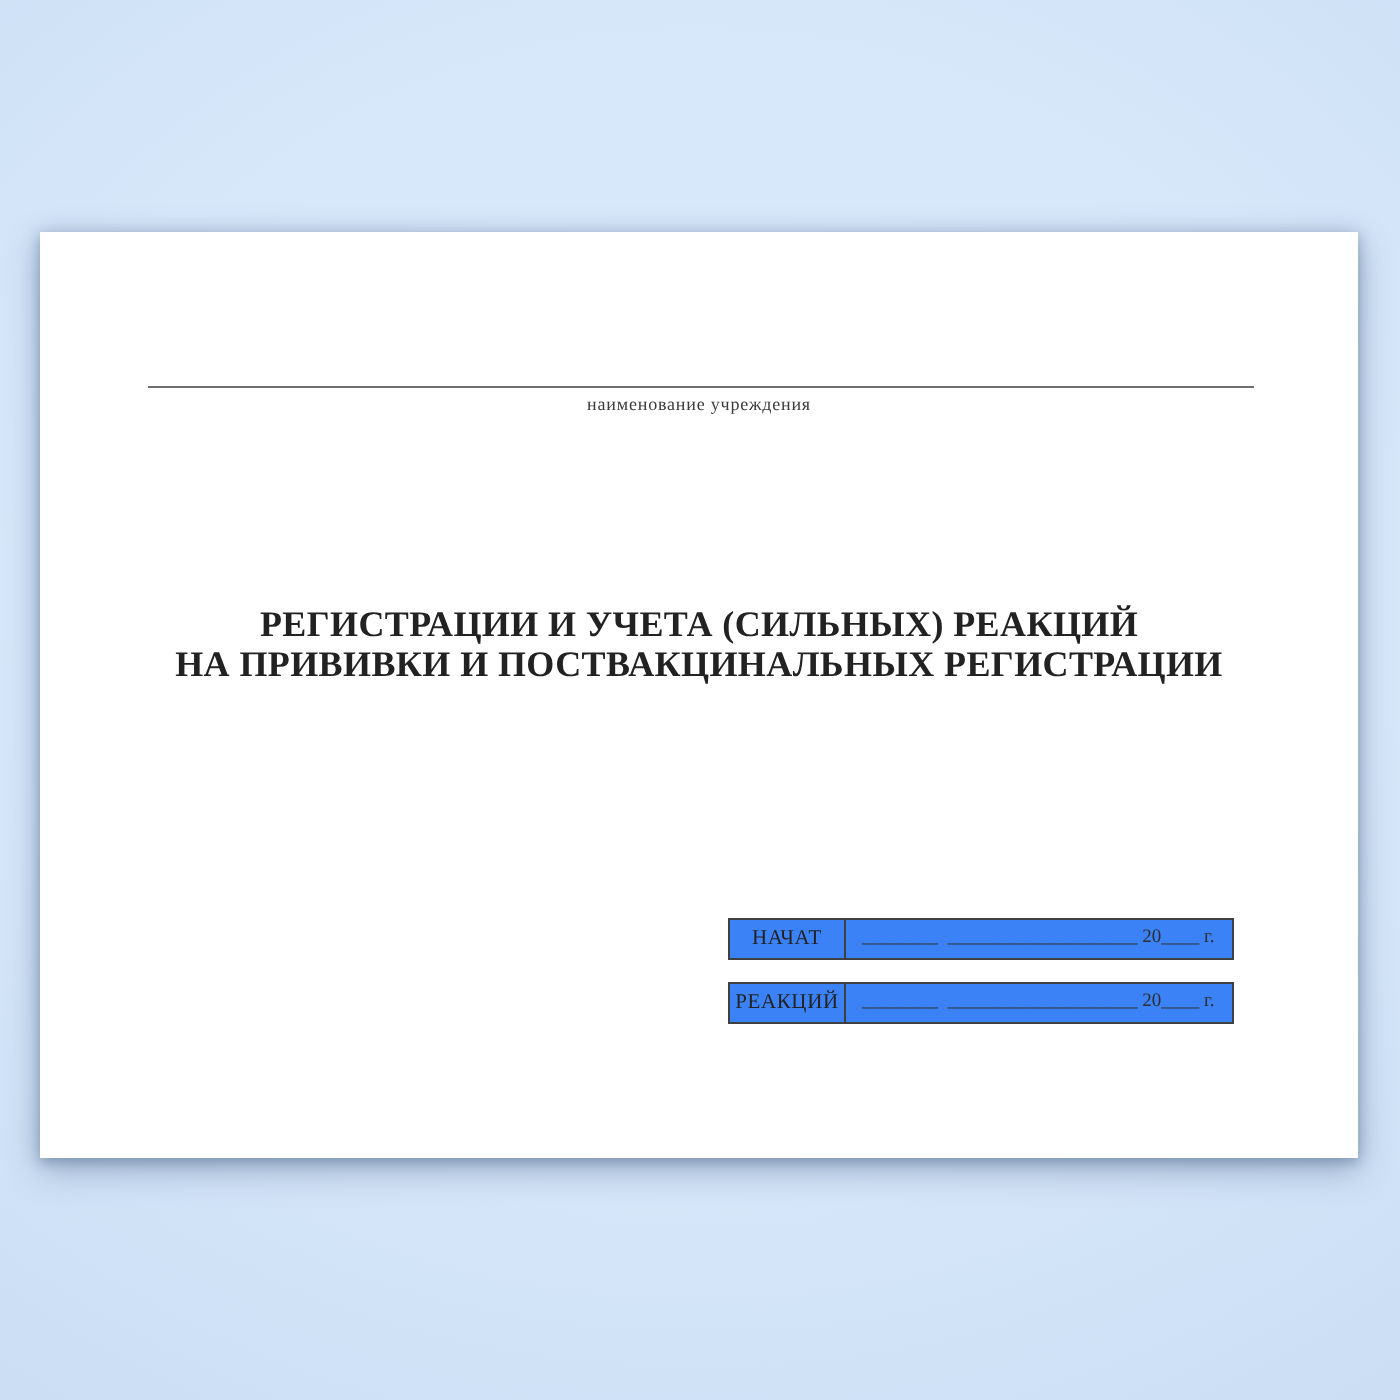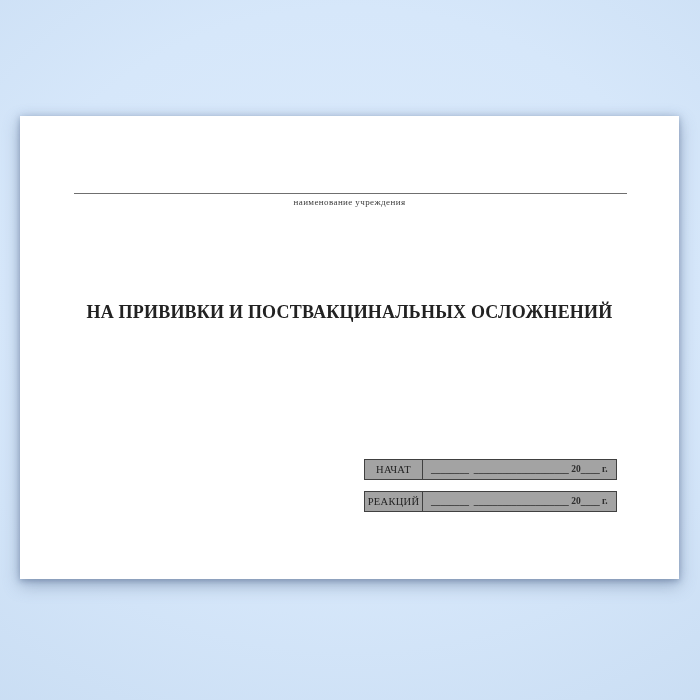--- a/index.html
+++ b/index.html
@@ -67,21 +67,21 @@
     letter-spacing: 0.2px;
     color: var(--ink);
   }
   .date-box {
     position: absolute;
     left: 344px;
     width: 253px; height: 21px;
     border: 1.2px solid var(--box-border);
     display: flex;
     align-items: stretch;
-    background: #a3a3a3;
+    background: #3b82f6;
   }
   .date-box.started  { top: 343px; }
   .date-box.finished { top: 375px; }
   .date-box .label {
     width: 58px;
     flex: 0 0 58px;
     border-right: 1.2px solid var(--box-border);
     display: flex;
     align-items: center;
     justify-content: center;
@@ -91,35 +91,35 @@
   }
   .date-box .value {
     flex: 1;
     display: flex;
     align-items: center;
     padding: 0 6px 1px 8px;
     font-size: 9.5px;
     white-space: pre;
     color: #2e2e2e;
     overflow: hidden;
-    font-weight: bold;
   }
 </style>
 </head>
 <body>
 
 <div class="bg">
   <div class="page">
 
     <div class="org-line"></div>
     <div class="org-caption">наименование учреждения</div>
 
 
     <div class="subtitle">
-      <div>НА ПРИВИВКИ И ПОСТВАКЦИНАЛЬНЫХ ОСЛОЖНЕНИЙ</div>
+      <div>РЕГИСТРАЦИИ И УЧЕТА (СИЛЬНЫХ) РЕАКЦИЙ</div>
+      <div>НА ПРИВИВКИ И ПОСТВАКЦИНАЛЬНЫХ РЕГИСТРАЦИИ</div>
     </div>
 
     <div class="date-box started">
       <div class="label">НАЧАТ</div>
       <div class="value">________  ____________________ 20____ г.</div>
     </div>
 
     <div class="date-box finished">
       <div class="label">РЕАКЦИЙ</div>
       <div class="value">________  ____________________ 20____ г.</div>

